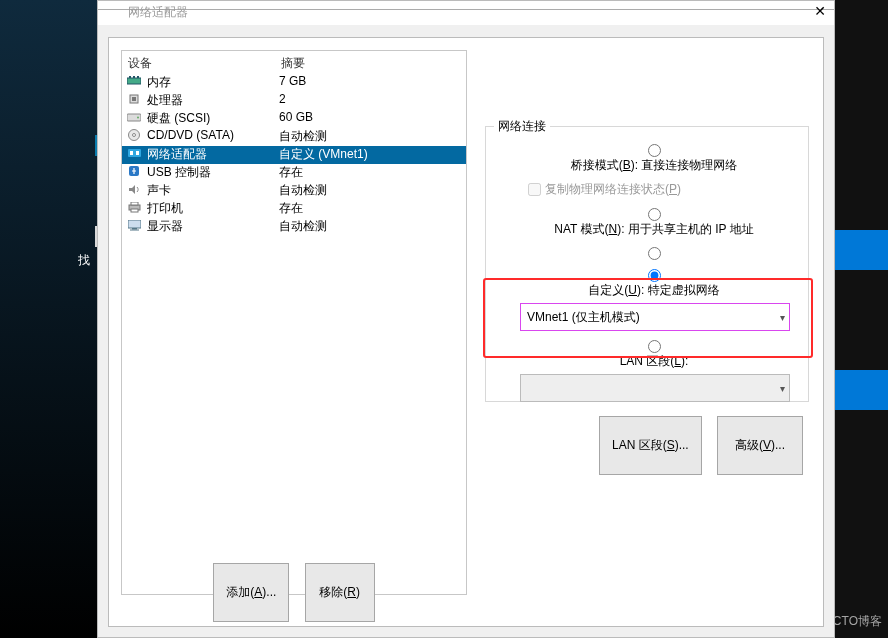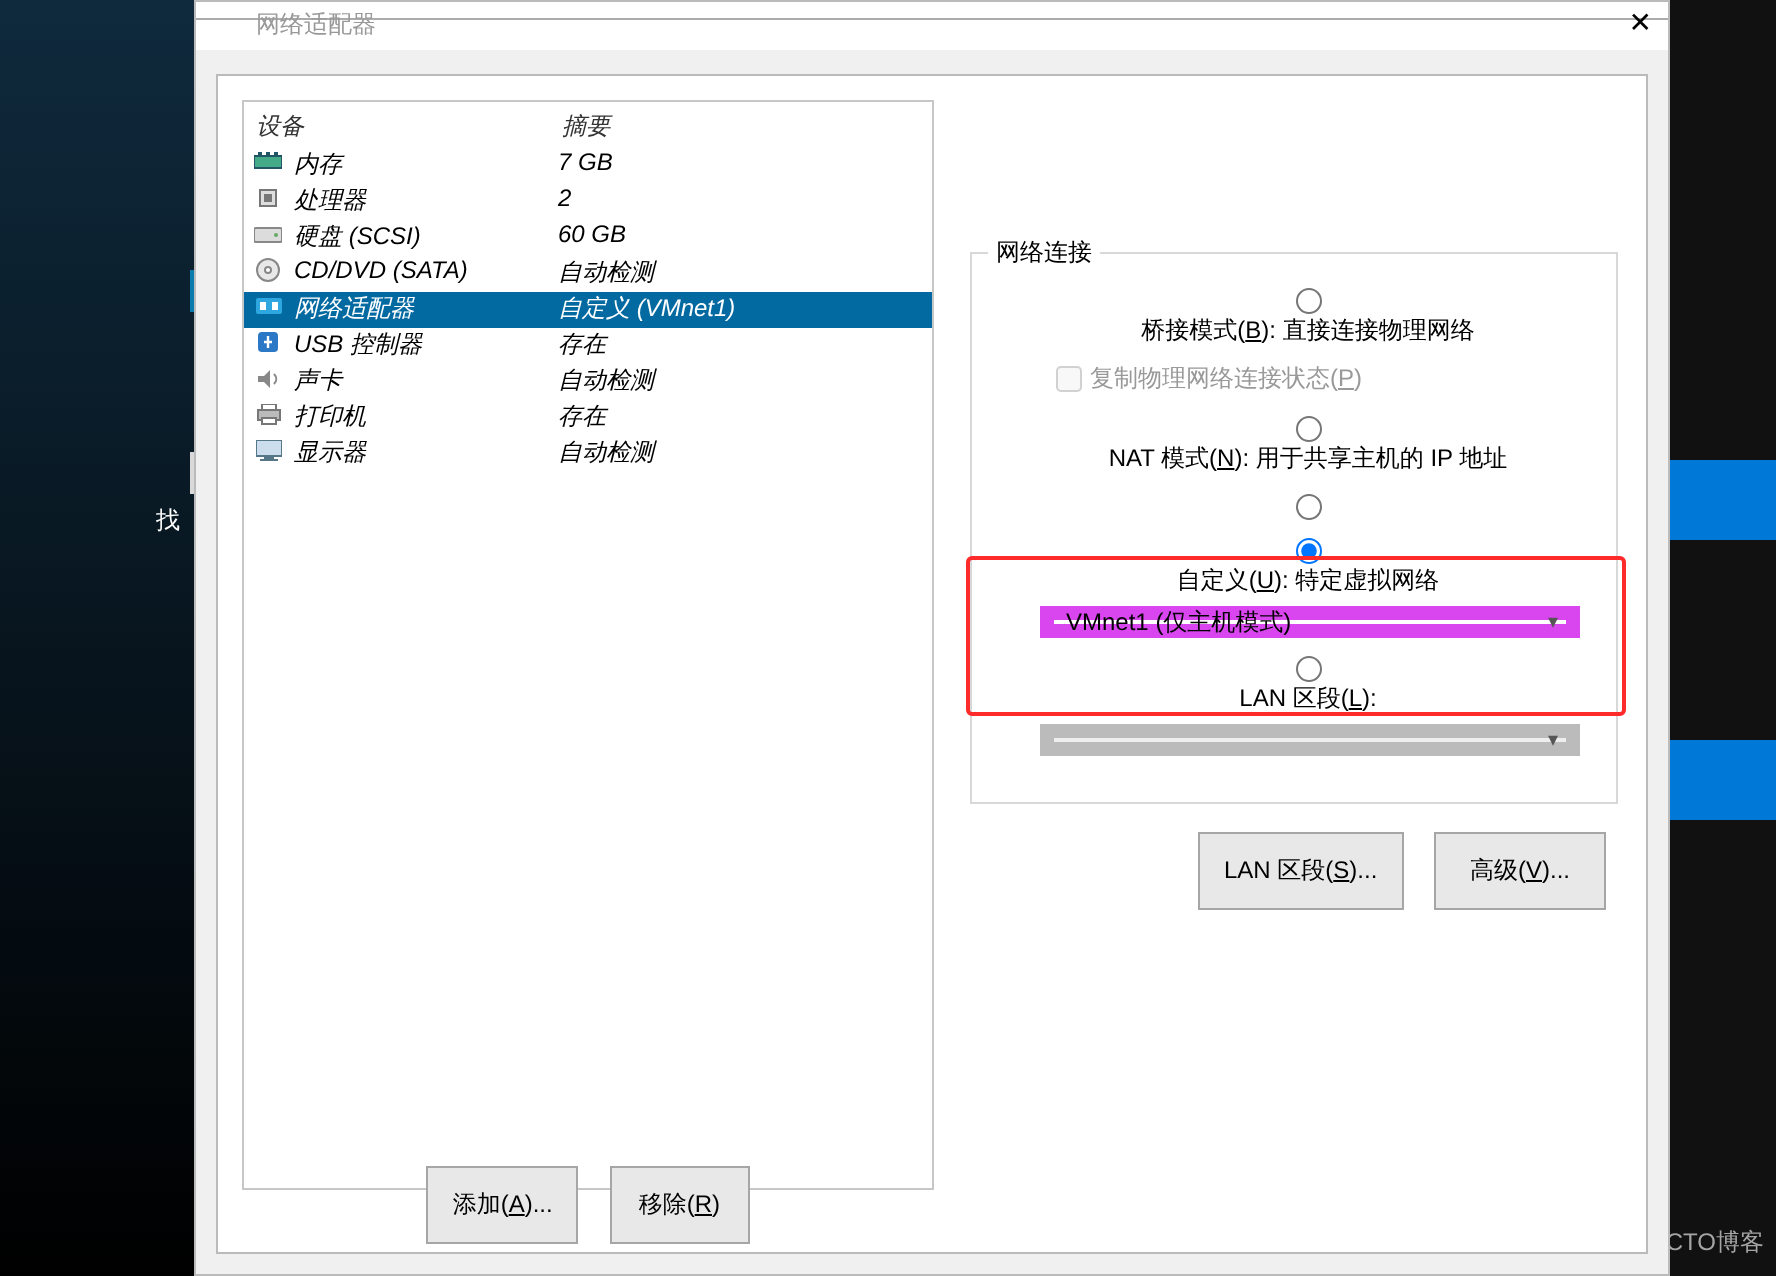--- a/index.html
+++ b/index.html
@@ -37,33 +37,33 @@
     border-bottom:1px solid #fff; background:#fff; position:relative; top:1px;
     margin-right:-1px;
   }
   .tab.inactive { background:#f0f0f0; border-bottom:1px solid #bbb; }
   .tab-pane {
     position:absolute; left:10px; top:36px; right:10px; bottom:10px;
     background:#fff; border:1px solid #bbb;
   }
 
   
-  .hw-panel { position:absolute; left:12px; top:12px; width:346px; height:545px; border:1px solid #c7c7c7; background:#fff;font-style:italic; }
+  .hw-panel { position:absolute; left:12px; top:12px; width:346px; height:545px; border:1px solid #c7c7c7; background:#fff; }
   .hw-head { display:flex; padding:4px 6px 2px; color:#333; }
   .hw-head .c1 { width:153px; }
   .hw-row { display:flex; height:18px; padding:0 4px; }
   .hw-row .ic { width:16px; height:14px; margin-right:5px; display:flex; align-items:center; justify-content:center;}
   .hw-row .c1 { width:132px; }
   .hw-row .c2 { flex:1; }
   .hw-row.sel { background:#0369a1; color:#fff; }
   .hw-row.sel svg path, .hw-row.sel svg rect, .hw-row.sel svg circle { }
 
   .bottom-buttons { position:absolute; left:12px; bottom:4px; width:346px; text-align:center; }
   .btn {
-    display:inline-block; min-width:70px; padding:10px 12px; background:#e8e8e8;
+    display:inline-block; min-width:70px; padding:20px 12px; background:#e8e8e8;
     border:1px solid #a6a6a6; margin:0 6px; text-align:center;
   }
 
   
   .grp { position:absolute; left:376px; right:14px; border:1px solid #d8d8d8; border-radius:0; }
   .grp-title { position:absolute; left:8px; top:-9px; background:#fff; padding:0 4px; color:#000; }
   .grp1 { top:12px; height:62px; }
   .grp2 { top:88px; height:276px; }
 
   .chk { display:flex; align-items:center; margin:6px 0 2px 14px; }
@@ -71,21 +71,21 @@
   .sub-chk { margin-left:38px; color:#999; }
   .radio-row { display:flex; align-items:center; margin:6px 0 2px 14px;flex-direction:column; }
   .radio-row input { margin-right:4px; }
 
   .highlight-box {
     position:absolute; left:374px; top:240px; width:330px; height:80px;
     border:2px solid #ff2a2a; border-radius:3px; pointer-events:none;
   }
 
   .combo {
-    width:270px; height:16px; margin:4px 0 6px 34px; border:7px solid #d946ef;
+    width:270px; height:28px; margin:4px 0 6px 34px; border:1px solid #d946ef;
     background:#fff; display:flex; align-items:center; justify-content:space-between;
     padding:0 4px 0 6px;
   }
   .combo.disabled { background:#eee; color:#888; border-color:#bbb;}
   .caret { font-size:10px; color:#555; }
 
   .right-buttons { position:absolute; right:14px; top:378px; }
   .right-buttons .btn { min-width:86px; }
 
   .u { text-decoration: underline; }

